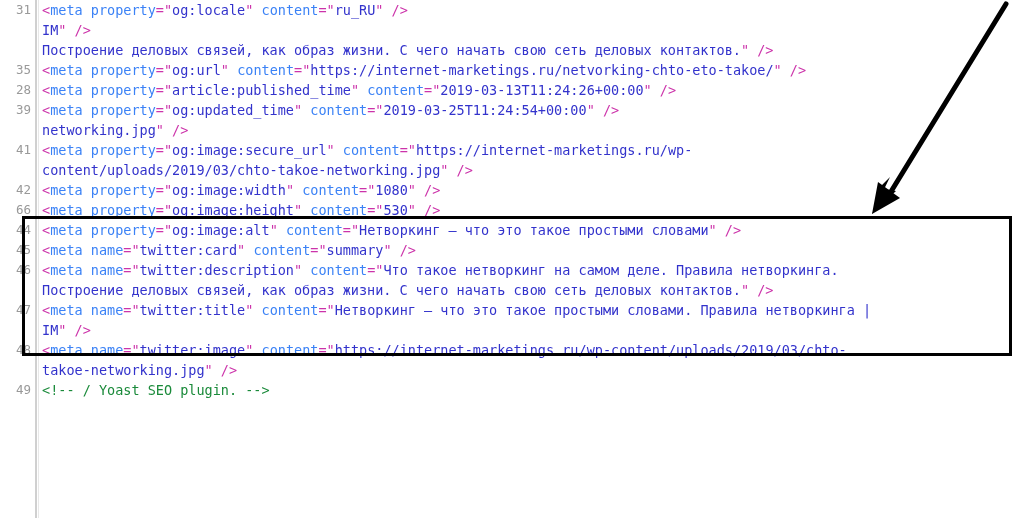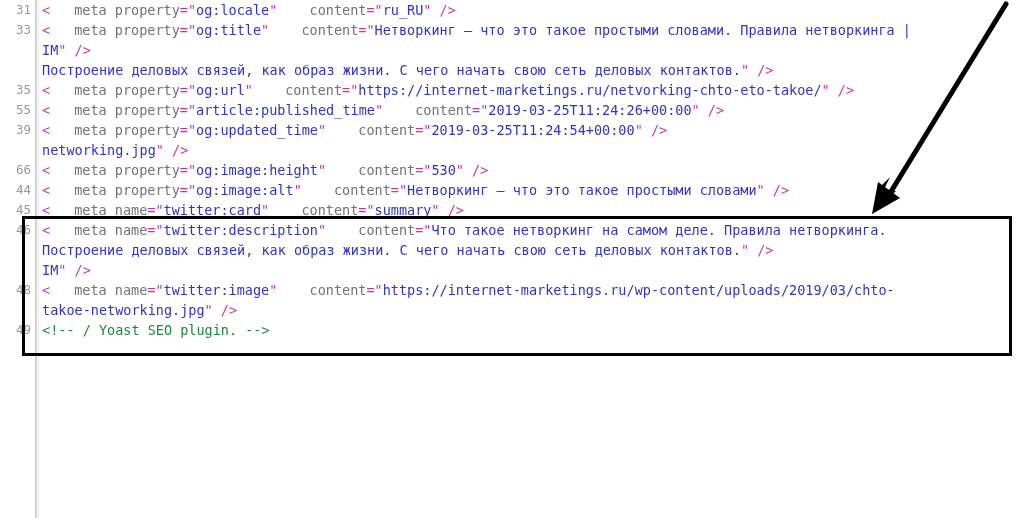--- a/index.html
+++ b/index.html
@@ -28,21 +28,21 @@
   .gutter-rule2{
     position:absolute;left:38px;top:0;width:1px;height:518px;
     background:#e8e8e8;
   }
   .code{
     position:absolute;left:42px;top:0;height:20px;
     font-size:13.5px;letter-spacing:0px;
     color:#3333cc;
   }
   .p{color:#cc33aa;}          
-  .t{color:#737373;margin-left:24px;}          
+  .t{color:#3b82f6;}          
   .v{color:#3333cc;}          
   .c{color:#1a8a3a;}
   
   #highlight-box{
     position:absolute;left:22px;top:216px;width:990px;height:140px;
     border:3px solid #000000;box-sizing:border-box;
     pointer-events:none;background:transparent;
   }
   #arrow-annotation{
     position:absolute;left:850px;top:0px;width:174px;height:230px;
@@ -56,66 +56,78 @@
 
   <div class="gutter-rule"></div>
   <div class="gutter-rule2"></div>
 
   <div class="code-area" id="code-area">
       <div class="ln-row">
         <div class="gutter">31</div>
         <div class="code"><span class="p">&lt;</span><span class="t">meta property</span><span class="p">="</span><span class="v">og:locale</span><span class="p">" </span><span class="t">content</span><span class="p">="</span><span class="v">ru_RU</span><span class="p">" /&gt;</span></div>
       </div>
       <div class="ln-row">
-        <div class="gutter">33</div>
-        <div class="code"><span class="p">&lt;</span><span class="t">meta property</span><span class="p">="</span><span class="v">og:title</span><span class="p">" </span><span class="t">content</span><span class="p">="</span><span class="v">Нетворкинг – что это такое простыми словами. Правила нетворкинга |</span></div>
-      </div>
-      <div class="ln-row">
         <div class="gutter"></div>
         <div class="code"><span class="v">IM</span><span class="p">" /&gt;</span></div>
       </div>
       <div class="ln-row">
         <div class="gutter"></div>
         <div class="code"><span class="v">Построение деловых связей, как образ жизни. С чего начать свою сеть деловых контактов.</span><span class="p">" /&gt;</span></div>
       </div>
       <div class="ln-row">
         <div class="gutter">35</div>
         <div class="code"><span class="p">&lt;</span><span class="t">meta property</span><span class="p">="</span><span class="v">og:url</span><span class="p">" </span><span class="t">content</span><span class="p">="</span><span class="v">https://internet-marketings.ru/netvorking-chto-eto-takoe/</span><span class="p">" /&gt;</span></div>
       </div>
       <div class="ln-row">
-        <div class="gutter">55</div>
-        <div class="code"><span class="p">&lt;</span><span class="t">meta property</span><span class="p">="</span><span class="v">article:published_time</span><span class="p">" </span><span class="t">content</span><span class="p">="</span><span class="v">2019-03-25T11:24:26+00:00</span><span class="p">" /&gt;</span></div>
+        <div class="gutter">28</div>
+        <div class="code"><span class="p">&lt;</span><span class="t">meta property</span><span class="p">="</span><span class="v">article:published_time</span><span class="p">" </span><span class="t">content</span><span class="p">="</span><span class="v">2019-03-13T11:24:26+00:00</span><span class="p">" /&gt;</span></div>
       </div>
       <div class="ln-row">
         <div class="gutter">39</div>
         <div class="code"><span class="p">&lt;</span><span class="t">meta property</span><span class="p">="</span><span class="v">og:updated_time</span><span class="p">" </span><span class="t">content</span><span class="p">="</span><span class="v">2019-03-25T11:24:54+00:00</span><span class="p">" /&gt;</span></div>
       </div>
       <div class="ln-row">
         <div class="gutter"></div>
         <div class="code"><span class="v">networking.jpg</span><span class="p">" /&gt;</span></div>
+      </div>
+      <div class="ln-row">
+        <div class="gutter">41</div>
+        <div class="code"><span class="p">&lt;</span><span class="t">meta property</span><span class="p">="</span><span class="v">og:image:secure_url</span><span class="p">" </span><span class="t">content</span><span class="p">="</span><span class="v">https://internet-marketings.ru/wp-</span></div>
+      </div>
+      <div class="ln-row">
+        <div class="gutter"></div>
+        <div class="code"><span class="v">content/uploads/2019/03/chto-takoe-networking.jpg</span><span class="p">" /&gt;</span></div>
+      </div>
+      <div class="ln-row">
+        <div class="gutter">42</div>
+        <div class="code"><span class="p">&lt;</span><span class="t">meta property</span><span class="p">="</span><span class="v">og:image:width</span><span class="p">" </span><span class="t">content</span><span class="p">="</span><span class="v">1080</span><span class="p">" /&gt;</span></div>
       </div>
       <div class="ln-row">
         <div class="gutter">66</div>
         <div class="code"><span class="p">&lt;</span><span class="t">meta property</span><span class="p">="</span><span class="v">og:image:height</span><span class="p">" </span><span class="t">content</span><span class="p">="</span><span class="v">530</span><span class="p">" /&gt;</span></div>
       </div>
       <div class="ln-row">
         <div class="gutter">44</div>
         <div class="code"><span class="p">&lt;</span><span class="t">meta property</span><span class="p">="</span><span class="v">og:image:alt</span><span class="p">" </span><span class="t">content</span><span class="p">="</span><span class="v">Нетворкинг – что это такое простыми словами</span><span class="p">" /&gt;</span></div>
       </div>
       <div class="ln-row">
         <div class="gutter">45</div>
         <div class="code"><span class="p">&lt;</span><span class="t">meta name</span><span class="p">="</span><span class="v">twitter:card</span><span class="p">" </span><span class="t">content</span><span class="p">="</span><span class="v">summary</span><span class="p">" /&gt;</span></div>
       </div>
       <div class="ln-row">
         <div class="gutter">46</div>
         <div class="code"><span class="p">&lt;</span><span class="t">meta name</span><span class="p">="</span><span class="v">twitter:description</span><span class="p">" </span><span class="t">content</span><span class="p">="</span><span class="v">Что такое нетворкинг на самом деле. Правила нетворкинга.</span></div>
       </div>
       <div class="ln-row">
         <div class="gutter"></div>
         <div class="code"><span class="v">Построение деловых связей, как образ жизни. С чего начать свою сеть деловых контактов.</span><span class="p">" /&gt;</span></div>
+      </div>
+      <div class="ln-row">
+        <div class="gutter">47</div>
+        <div class="code"><span class="p">&lt;</span><span class="t">meta name</span><span class="p">="</span><span class="v">twitter:title</span><span class="p">" </span><span class="t">content</span><span class="p">="</span><span class="v">Нетворкинг – что это такое простыми словами. Правила нетворкинга |</span></div>
       </div>
       <div class="ln-row">
         <div class="gutter"></div>
         <div class="code"><span class="v">IM</span><span class="p">" /&gt;</span></div>
       </div>
       <div class="ln-row">
         <div class="gutter">48</div>
         <div class="code"><span class="p">&lt;</span><span class="t">meta name</span><span class="p">="</span><span class="v">twitter:image</span><span class="p">" </span><span class="t">content</span><span class="p">="</span><span class="v">https://internet-marketings.ru/wp-content/uploads/2019/03/chto-</span></div>
       </div>
       <div class="ln-row">

